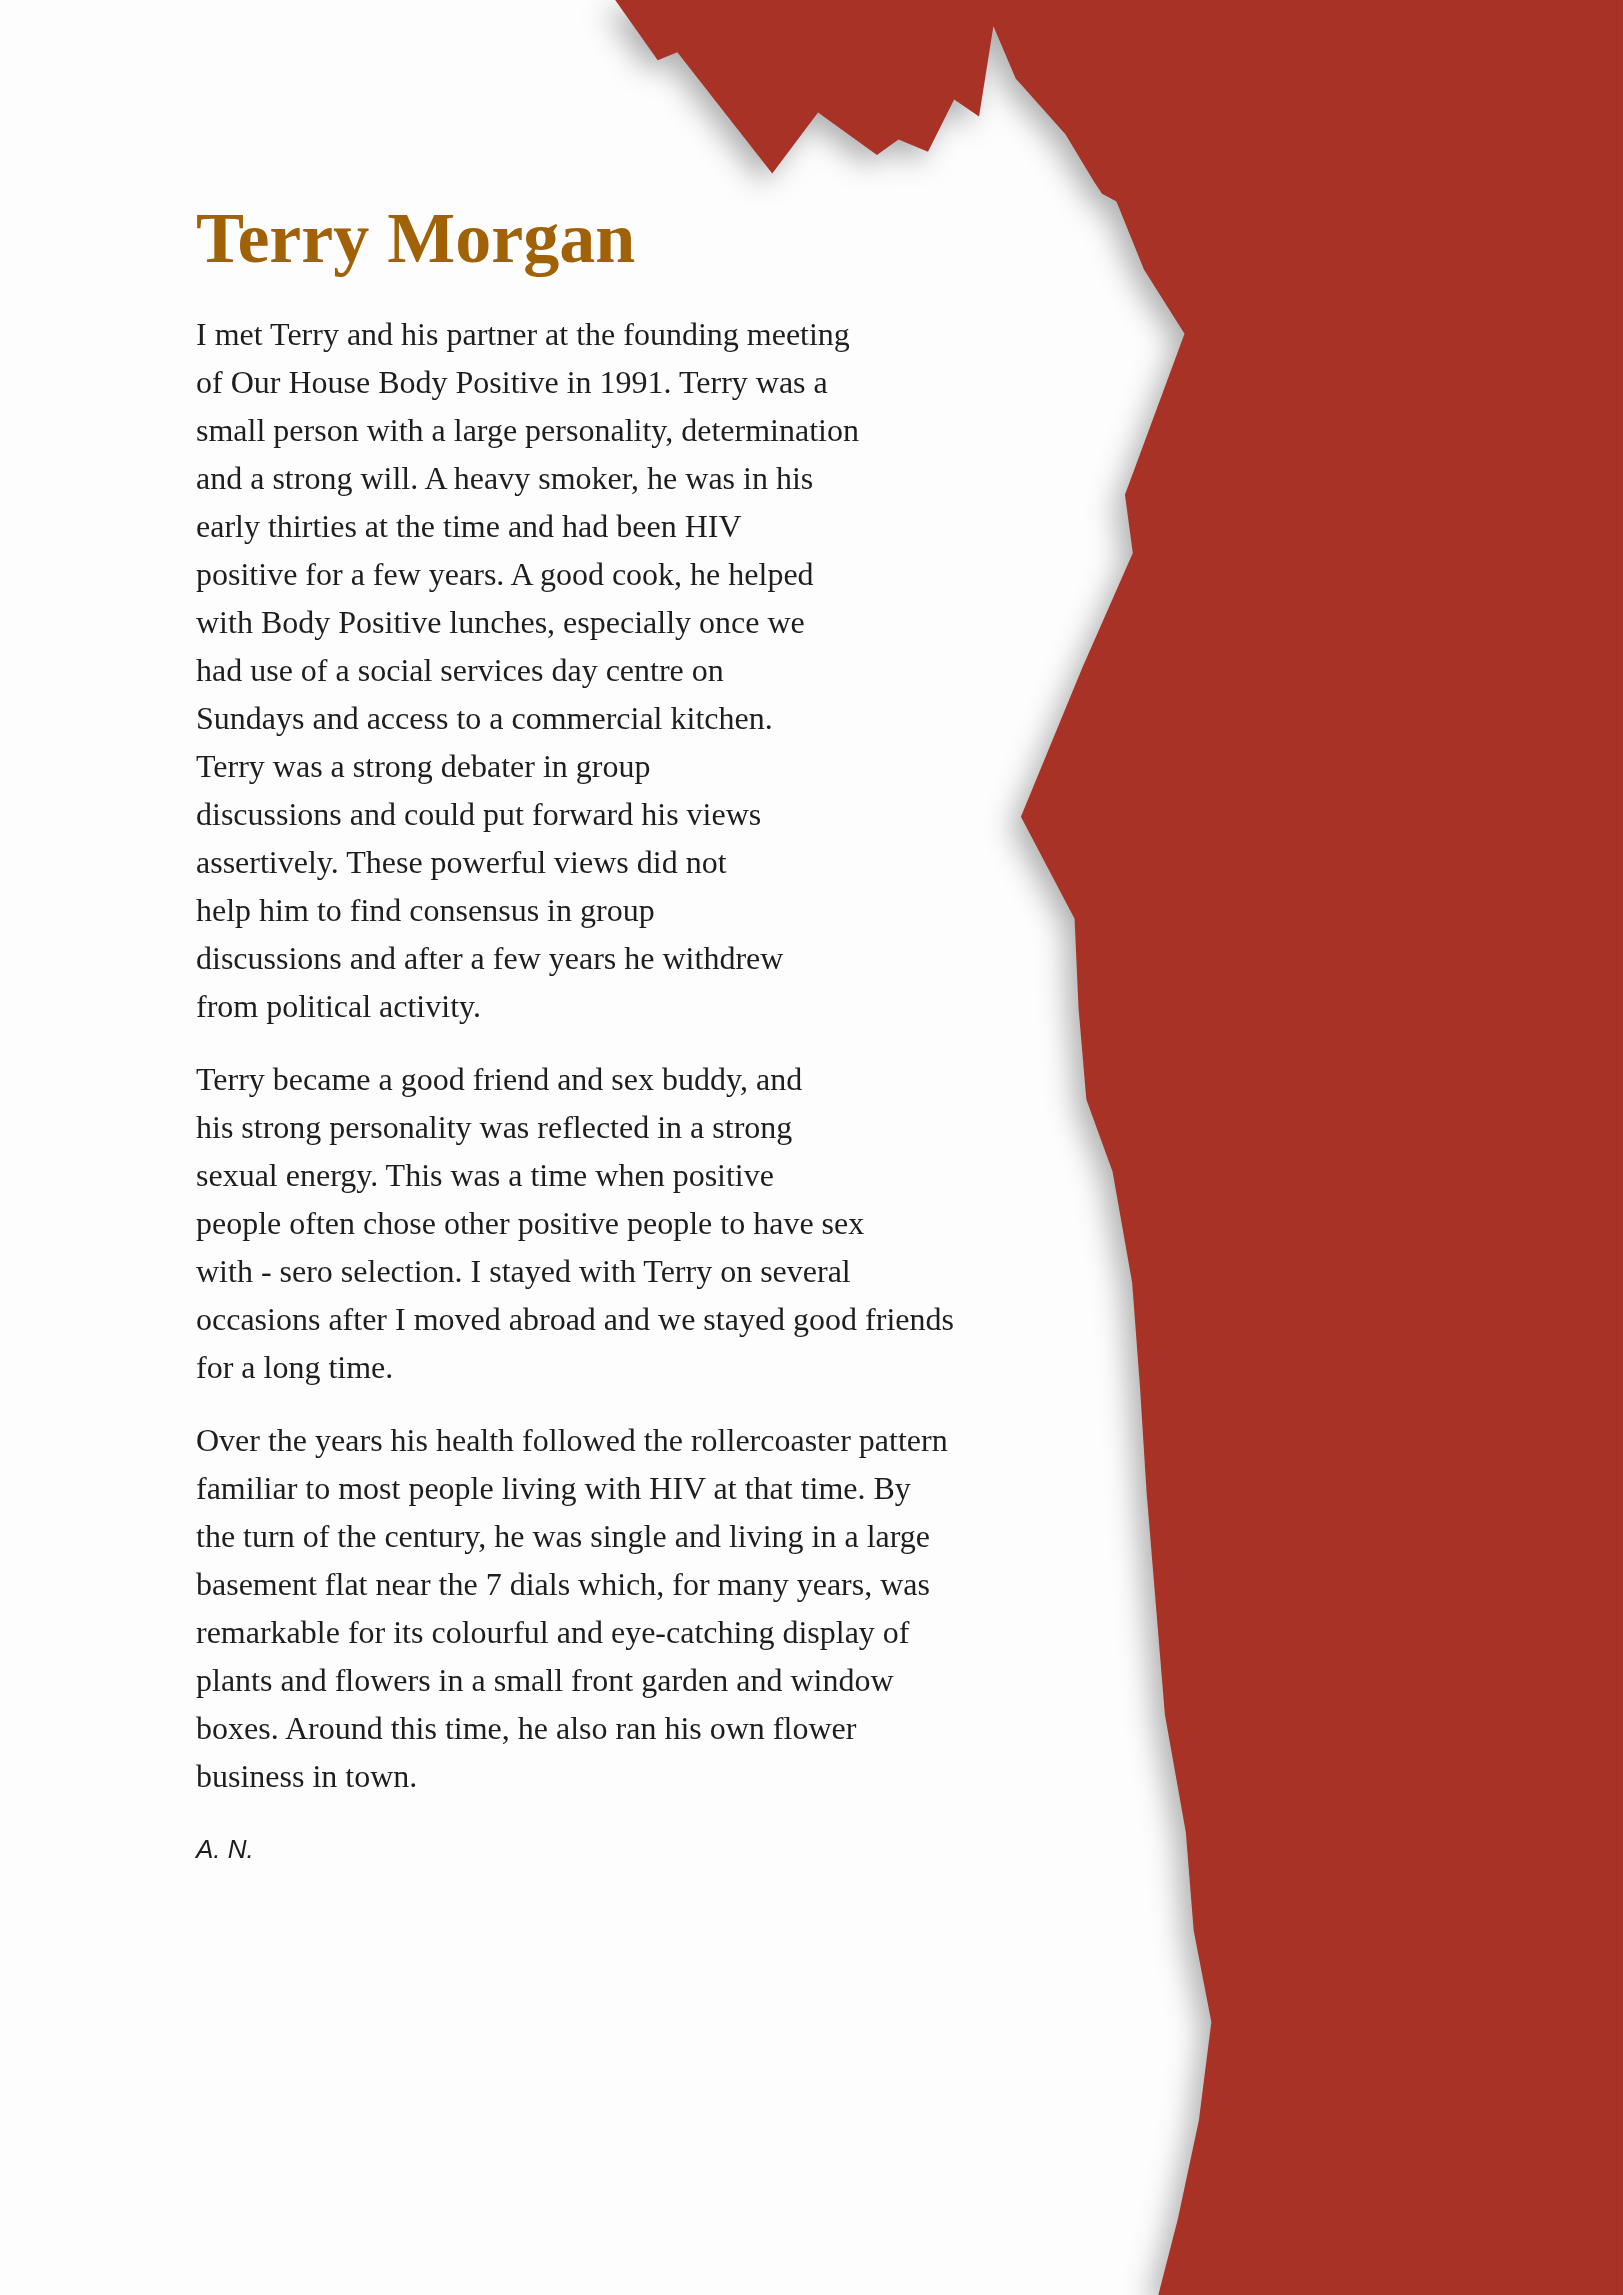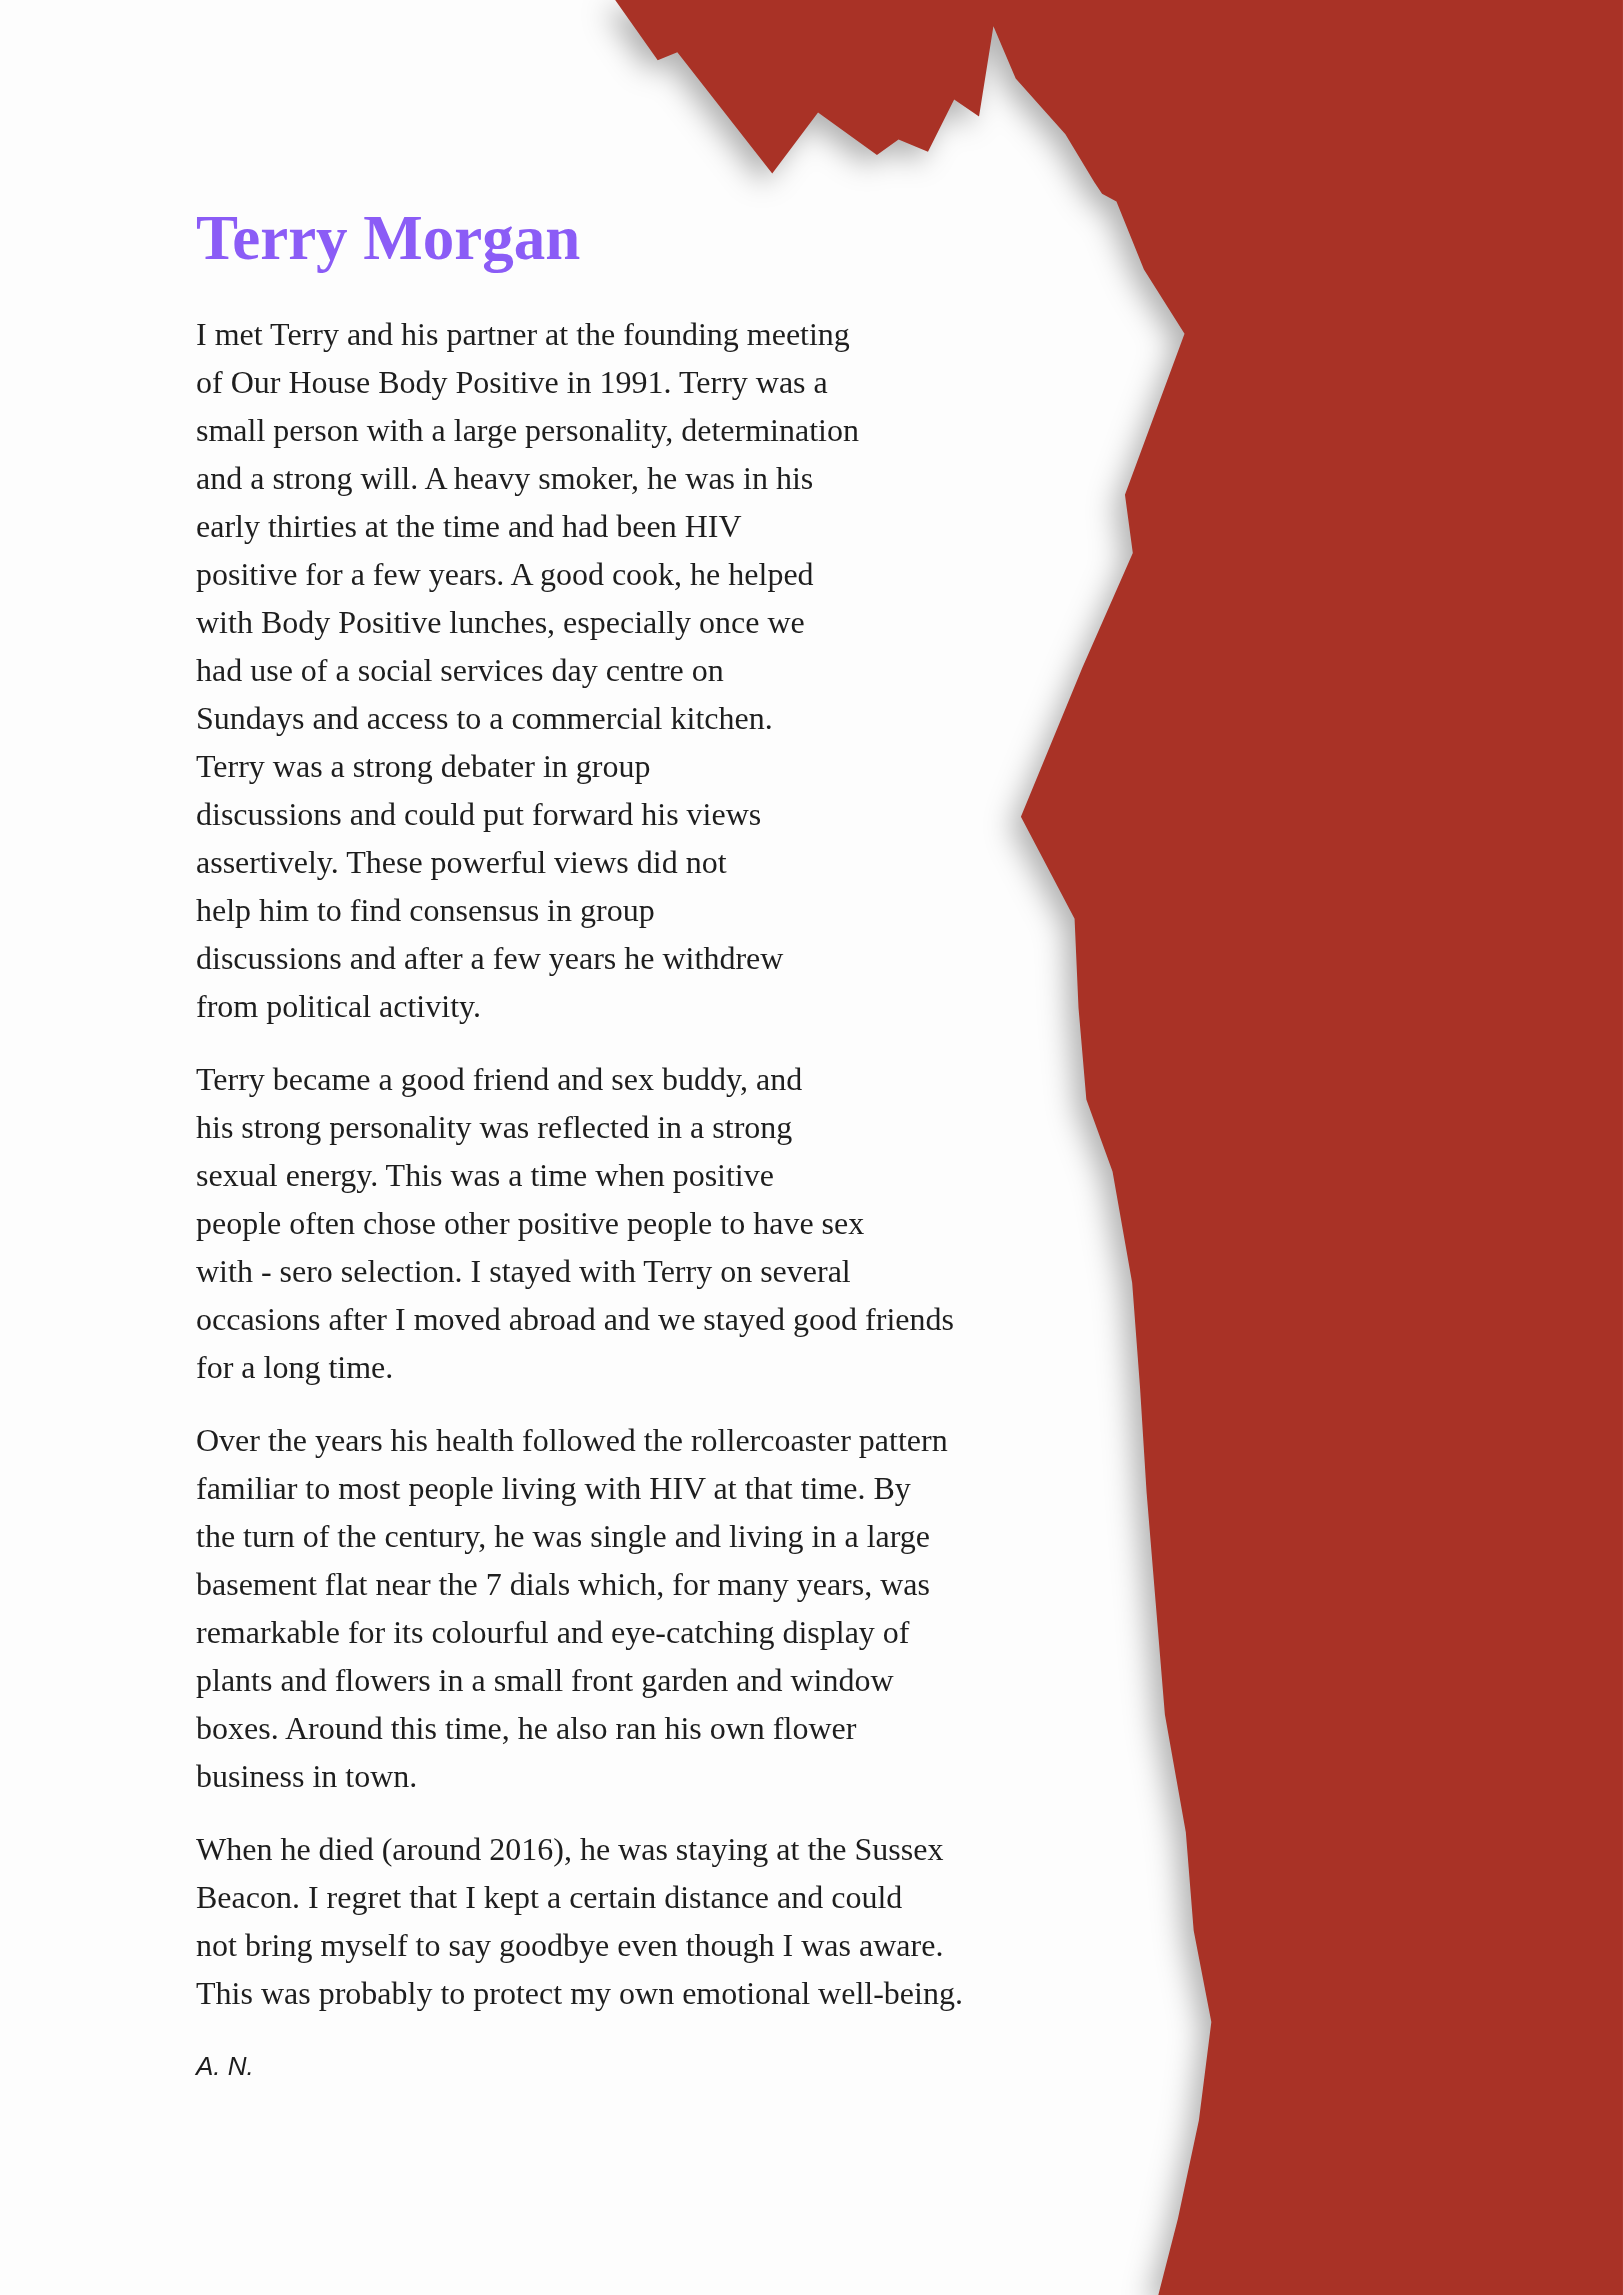--- a/index.html
+++ b/index.html
@@ -22,24 +22,24 @@
   }
   .text-col {
     position: absolute;
     left: 196px; top: 208px;
     width: 1021px;
     color: #1e1e1e;
   }
   h1.title {
     font-family: "Liberation Serif", serif;
     font-weight: 700;
-    font-size: 63px;
+    font-size: 72px;
     line-height: 60px;
     margin: 0 0 42px 0;
-    color: #8b5cf6;
+    color: #a16207;
   }
   p.body-par {
     font-family: "Liberation Serif", serif;
     font-size: 32px;
     line-height: 48px;
     margin: 0 0 25px 0;
     white-space: pre-line;
   }
   p.signature {
     font-family: Liberation Sans, sans-serif;
@@ -88,22 +88,18 @@
 
     <p class="body-par">Over the years his health followed the rollercoaster pattern
 familiar to most people living with HIV at that time. By
 the turn of the century, he was single and living in a large
 basement flat near the 7 dials which, for many years, was
 remarkable for its colourful and eye-catching display of
 plants and flowers in a small front garden and window
 boxes. Around this time, he also ran his own flower
 business in town.</p>
 
-    <p class="body-par">When he died (around 2016), he was staying at the Sussex
-Beacon. I regret that I kept a certain distance and could
-not bring myself to say goodbye even though I was aware.
-This was probably to protect my own emotional well-being.</p>
 
     <p class="signature">A. N.</p>
   </div>
 
 </div>
 
 
 </body></html>

